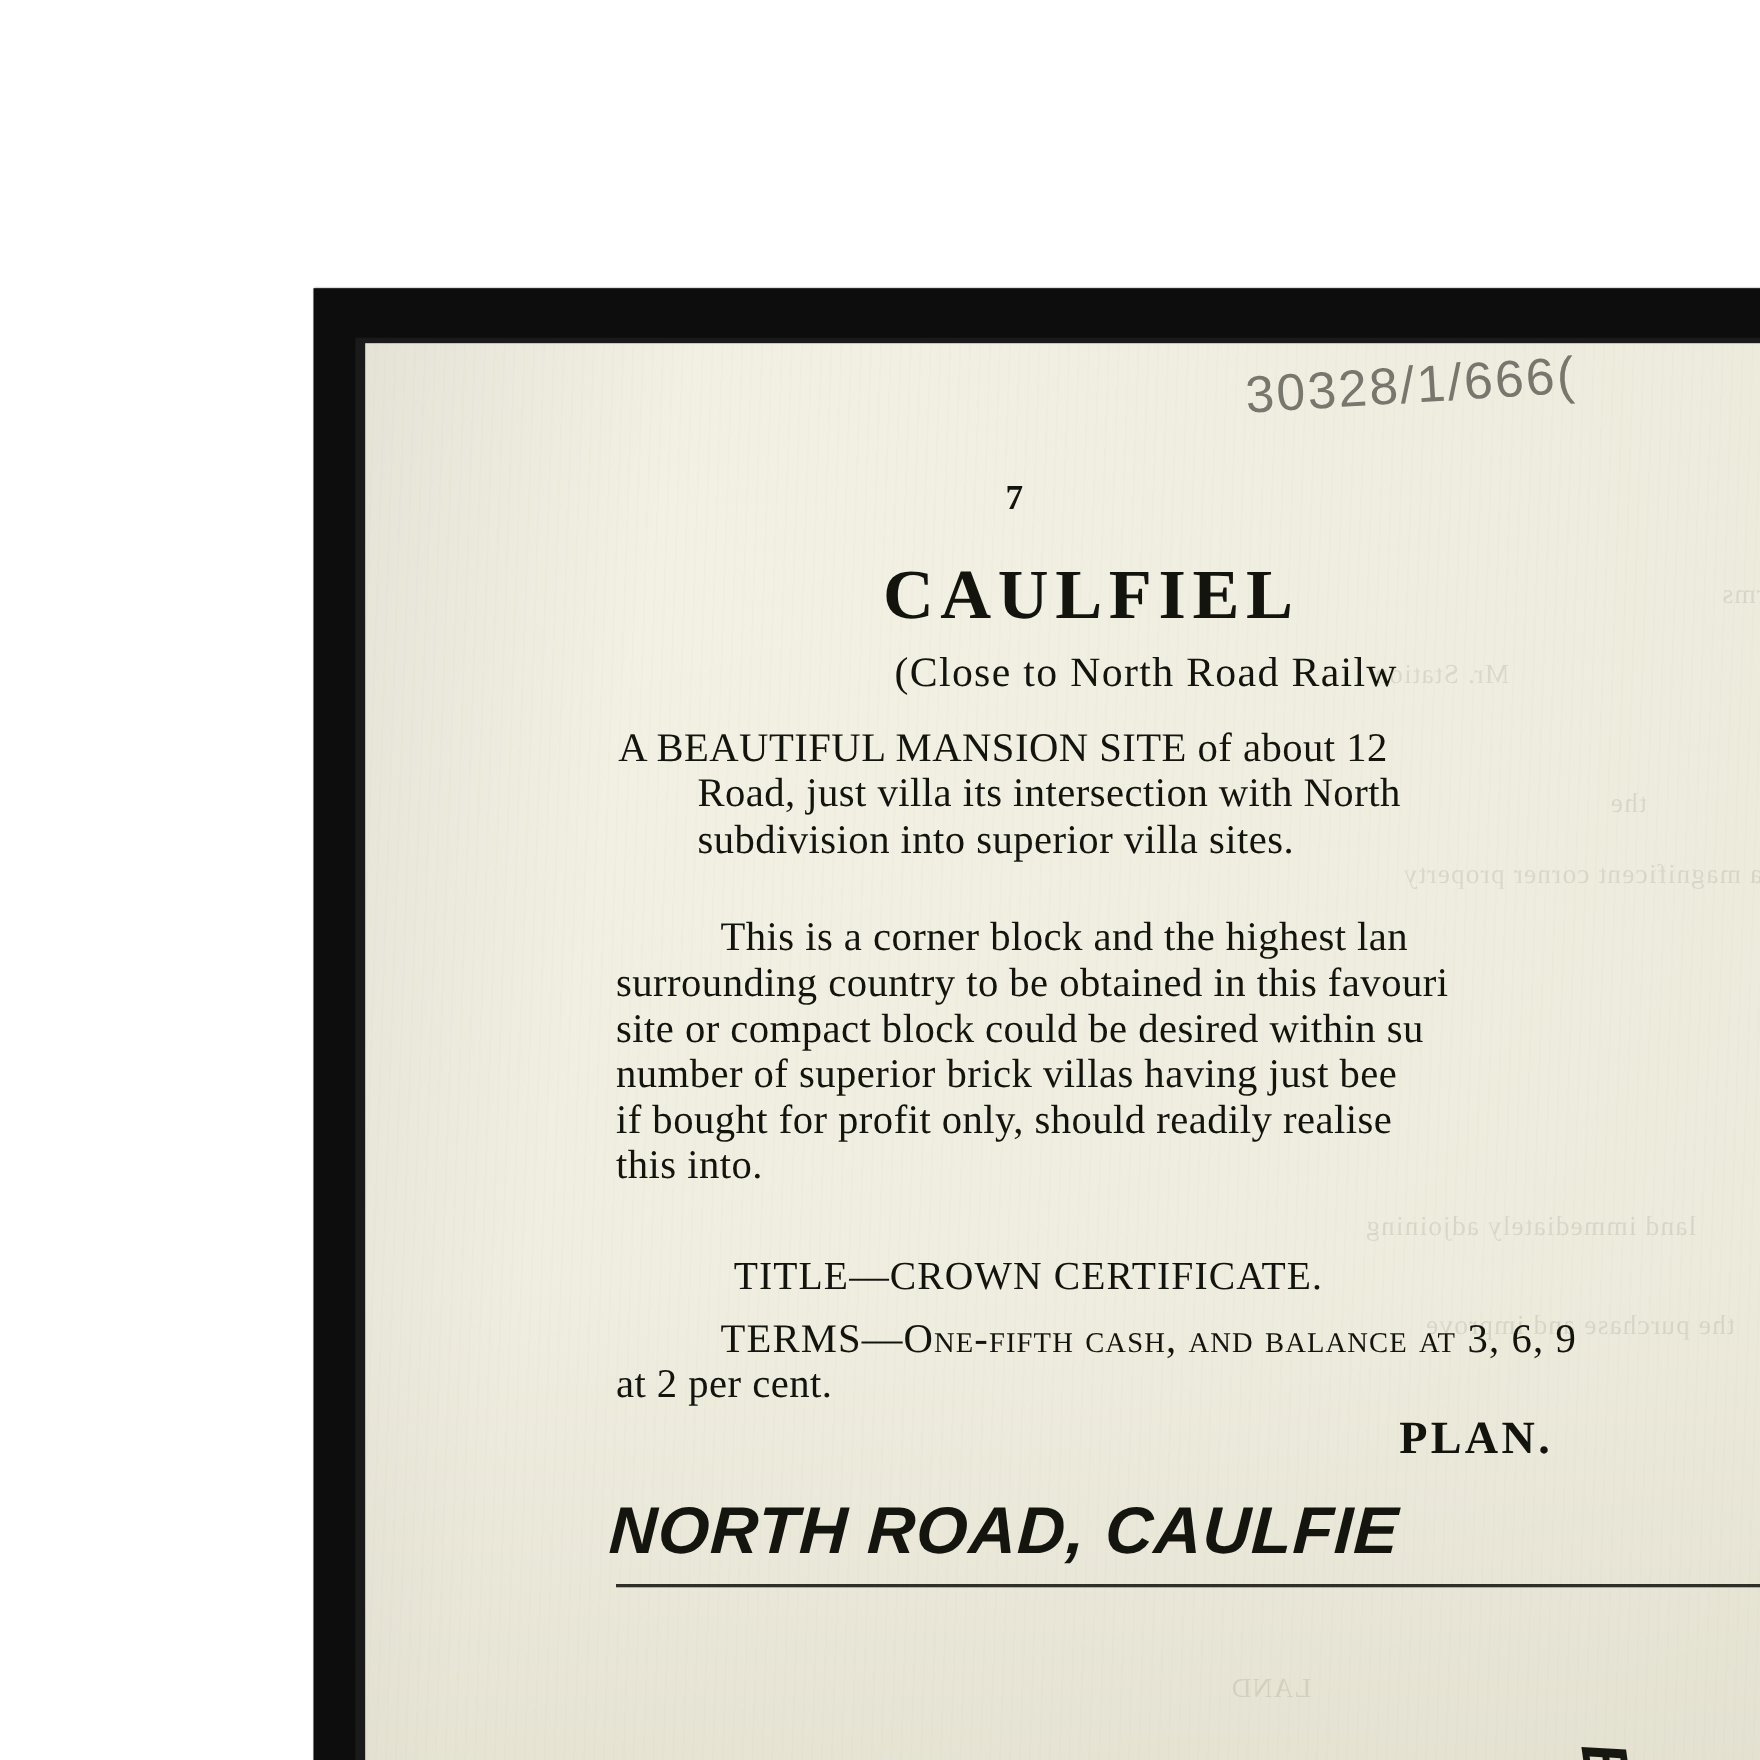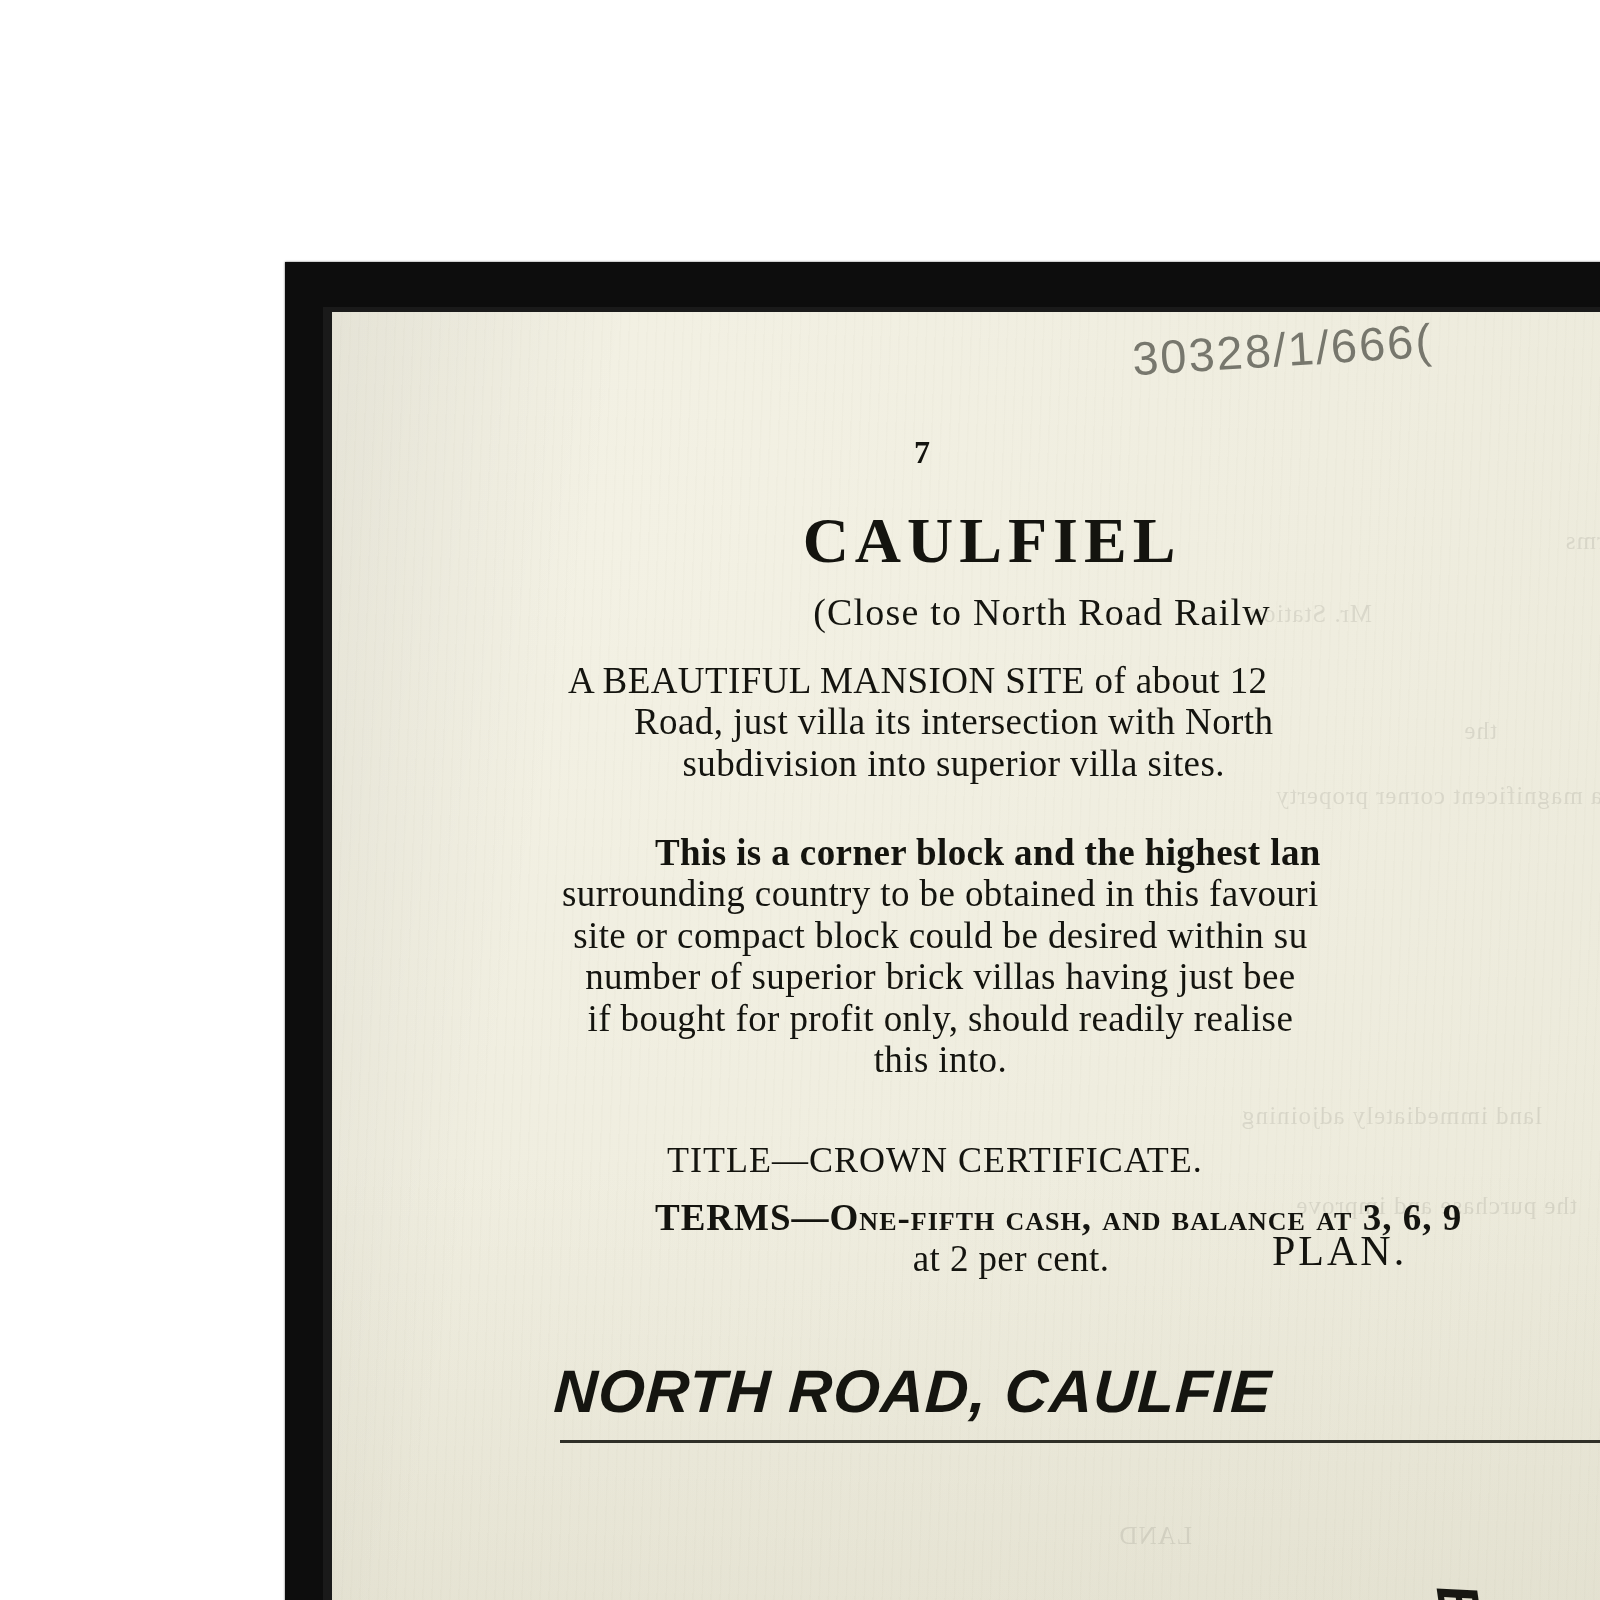--- a/index.html
+++ b/index.html
@@ -148,34 +148,34 @@
     white-space: nowrap;
   }
 
   .para {
     position: absolute;
     font-size: 37px;
     line-height: 1.12;
     letter-spacing: 0.4px;
     white-space: nowrap;
   }
-  .para .ln { display: block; text-align: center; }
+  .para .ln { display: block; }
   .indent-1 { padding-left: 72px; }
-  .indent-2 { padding-left: 95px; font-weight: bold; }
+  .indent-2 { padding-left: 95px; }
 
   .sc {
     font-variant: small-caps;
     letter-spacing: 1px;
   }
 
   .plan-label {
     position: absolute;
     left: 940px;
-    top: 915px;
-    font-weight: normal;
+    top: 972px;
+    font-weight: bold;
     font-size: 42px;
     letter-spacing: 3px;
   }
 
   .plan-title {
     position: absolute;
     left: 222px;
     top: 1045px;
     font-family: "Liberation Sans", sans-serif;
     font-style: italic;

